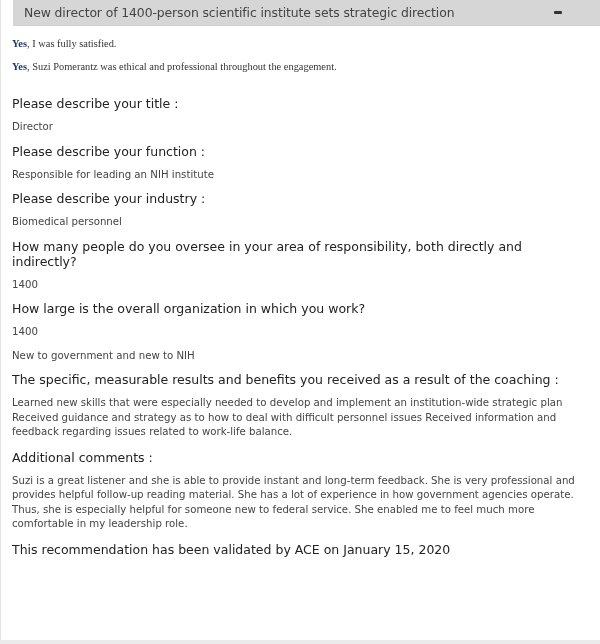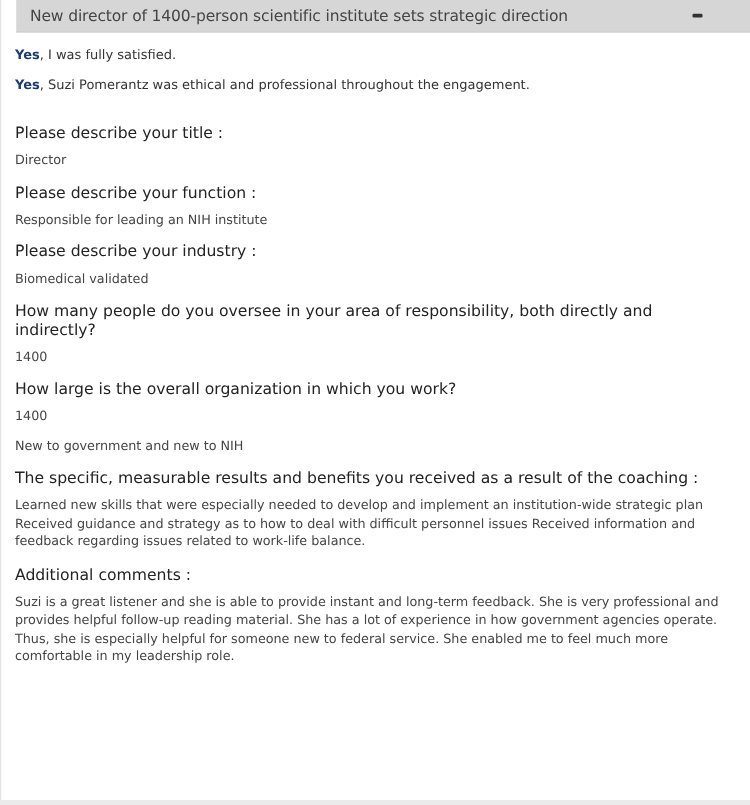--- a/index.html
+++ b/index.html
@@ -24,21 +24,21 @@
     }
     .panel-title { font-size: 12.4px; color: #444; letter-spacing: -0.1px; }
     .collapse-btn {
       width: 26px; height: 18px; display: flex; align-items: center; justify-content: center;
       margin-right: 18px; cursor: pointer;
     }
     .minus-bar { width: 8px; height: 3px; background: #333; border-radius: 1px; }
     .panel-body { padding: 12px 11px 0 11px; }
     .date-line { font-size: 10.4px; color: #333; margin: 0 0 12px 0; }
     .date-label { margin-right: 6px; }
-    .yes-line { font-size: 10.4px; color: #333; margin: 0 0 12px 0; }
+    .yes-line { font-size: 10.4px; color: #333; margin: 0 0 12px 0; font-family: Liberation Serif, serif; }
     .yes-word { font-weight: bold; color: #1f3b6b; }
     .spacer { height: 12px; }
     .question { font-size: 12.5px; color: #222; margin: 0 0 9px 0; }
     .answer { font-size: 10.2px; color: #444; margin: 0 0 9px 0; line-height: 14.5px; }
     .answer.multi { margin-bottom: 10px; }
     .validated { font-size: 12.5px; color: #222; margin-top: 9px; }
   </style>
 </head>
 <body>
 
@@ -57,30 +57,31 @@
 
     <div class="spacer"></div>
 
     <p class="question">Please describe your title :</p>
     <p class="answer">Director</p>
 
     <p class="question">Please describe your function :</p>
     <p class="answer">Responsible for leading an NIH institute</p>
 
     <p class="question">Please describe your industry :</p>
-    <p class="answer">Biomedical validated</p>
+    <p class="answer">Biomedical personnel</p>
 
     <p class="question">How many people do you oversee in your area of responsibility, both directly and indirectly?</p>
     <p class="answer">1400</p>
 
     <p class="question">How large is the overall organization in which you work?</p>
     <p class="answer">1400</p>
 
     <p class="answer">New to government and new to NIH</p>
 
     <p class="question">The specific, measurable results and benefits you received as a result of the coaching :</p>
     <p class="answer multi">Learned new skills that were especially needed to develop and implement an institution-wide strategic plan Received guidance and strategy as to how to deal with difficult personnel issues Received information and feedback regarding issues related to work-life balance.</p>
 
     <p class="question">Additional comments :</p>
     <p class="answer multi">Suzi is a great listener and she is able to provide instant and long-term feedback. She is very professional and provides helpful follow-up reading material. She has a lot of experience in how government agencies operate. Thus, she is especially helpful for someone new to federal service. She enabled me to feel much more comfortable in my leadership role.</p>
 
+    <p class="validated">This recommendation has been validated by ACE on January 15, 2020</p>
   </div>
 </div>
 
 </body></html>

